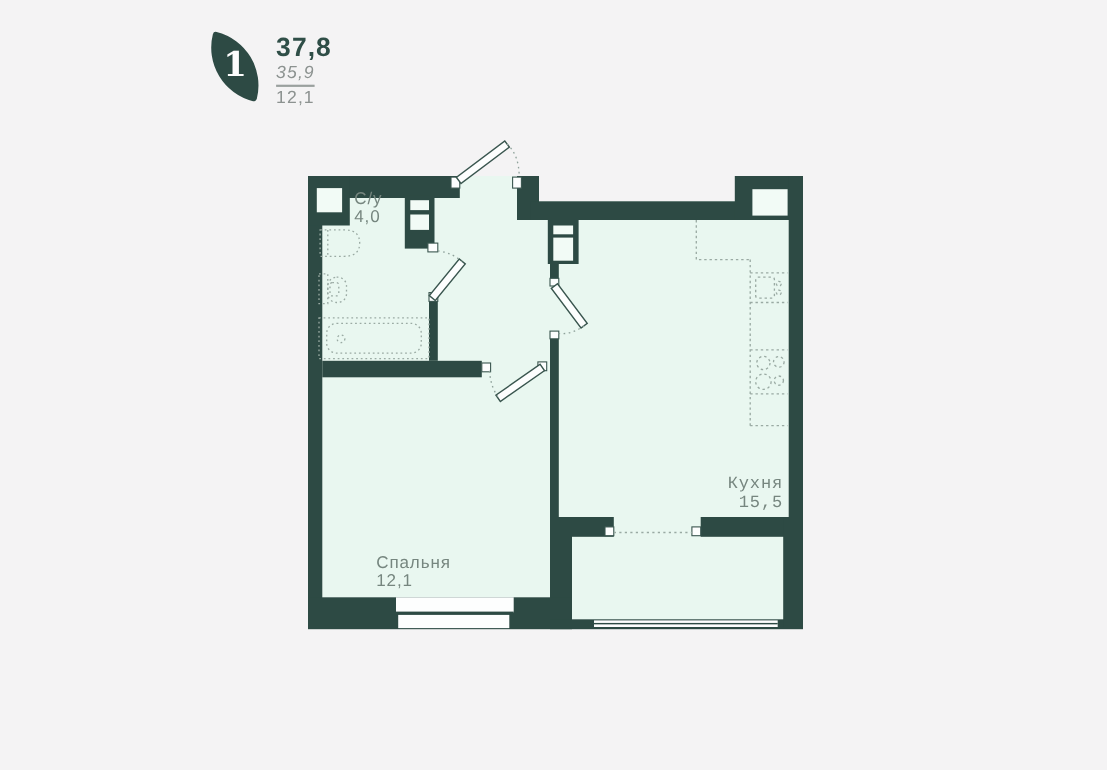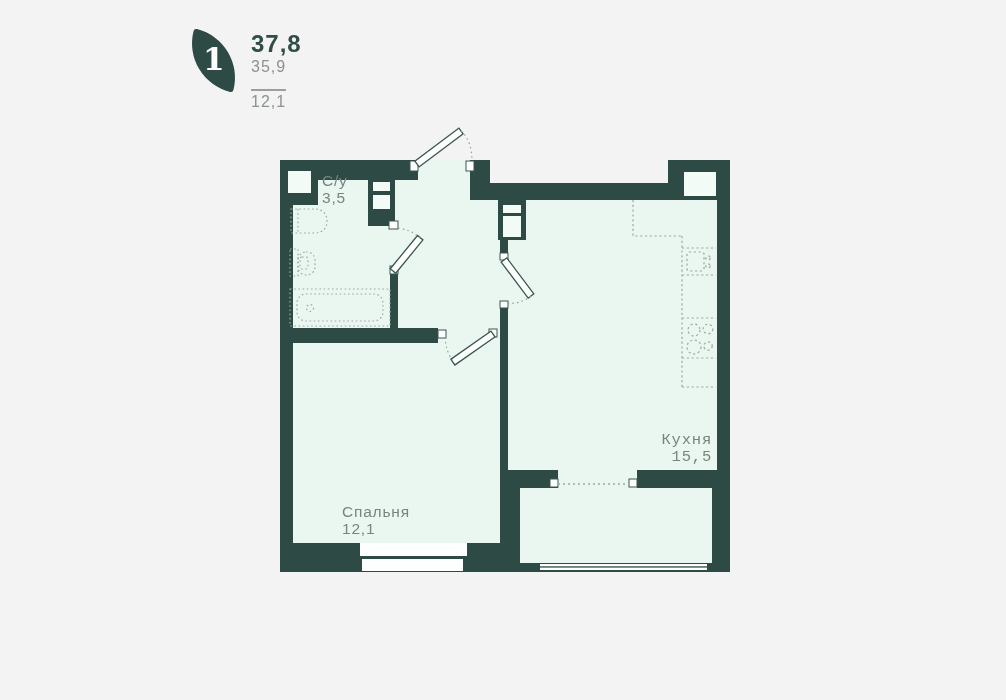--- a/index.html
+++ b/index.html
@@ -23,21 +23,21 @@
     font-family:"DejaVu Serif", serif;
     font-weight:bold;color:#fdfdfd;font-size:31px;
     transform:rotate(-14deg);line-height:1;padding-bottom:2px;
   }
   .nums{position:absolute;left:64px;top:0;}
   .num-total{
     font-size:24px;font-weight:bold;color:#2f4e47;letter-spacing:1px;line-height:26px;
   }
   .num-living{
     display:inline-block;font-size:16px;color:#8c9290;letter-spacing:1px;
-    border-bottom:2px solid #9aa09e;padding-bottom:14px;margin-top:2px;line-height:16px;
+    border-bottom:2px solid #9aa09e;padding-bottom:2px;margin-top:2px;line-height:16px;font-style:italic;
   }
   .num-kitchen{font-size:16px;color:#8c9290;letter-spacing:1px;margin-top:3px;line-height:16px;}
   
   .plan-label{
     position:absolute;color:#76867f;font-size:15.5px;line-height:17px;letter-spacing:.8px;
   }
   .plan-label .area{display:block;}
   .ta-r{text-align:right;}
   .ta-c{text-align:left;}
   svg{position:absolute;left:0;top:0;}
@@ -164,21 +164,21 @@
     <g fill="none" stroke="#8fa29b" stroke-width="1.2" stroke-dasharray="1.5 3.2">
       <path d="M461,131 Q472,141 472,161"></path>
       <path d="M398,228 Q412,230 420,238"></path>
       <path d="M445,337 Q446,352 453,361"></path>
       <path d="M531,296 Q519,305 506,303"></path>
     </g>
   </svg>
 
   <div class="plan-label ta-c" style="left:322px;top:172px;width:60px;">
     <span>С/у</span>
-    <span class="area">3,5</span>
+    <span class="area">4,0</span>
   </div>
 
 
   <div class="plan-label ta-r" style="left:612px;top:432px;width:100px;font-family:Liberation Mono, monospace;">
     <span>Кухня</span>
     <span class="area">15,5</span>
   </div>
 
   <div class="plan-label" style="left:294px;top:503px;width:110px;padding-left:48px;">
     <span>Спальня</span>

